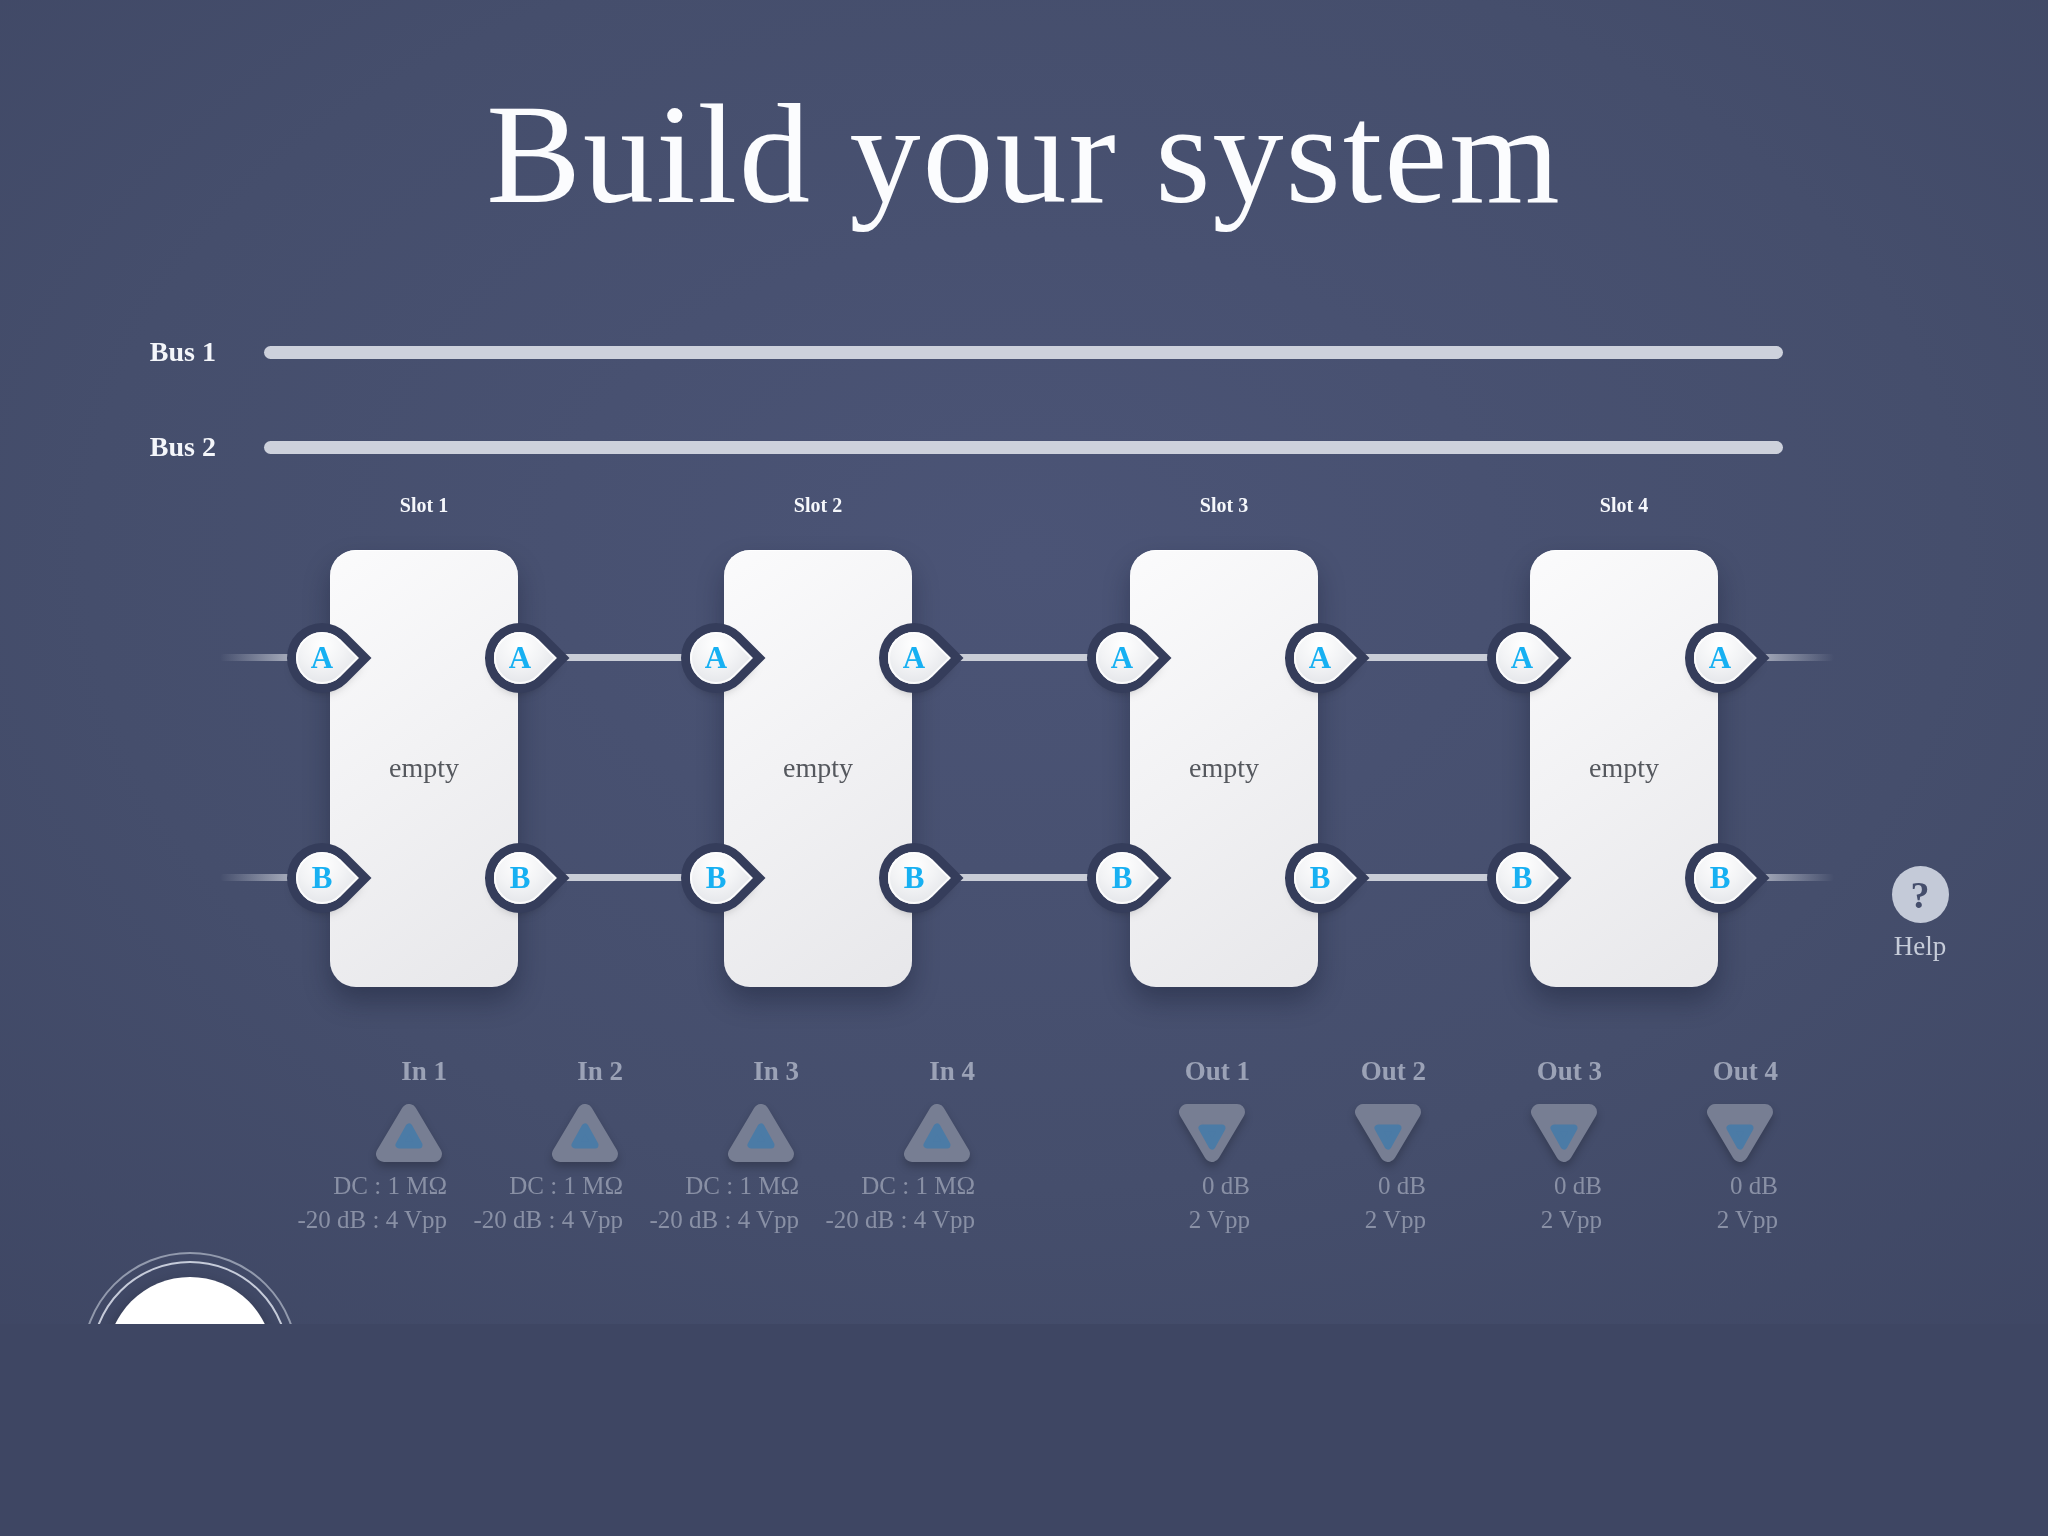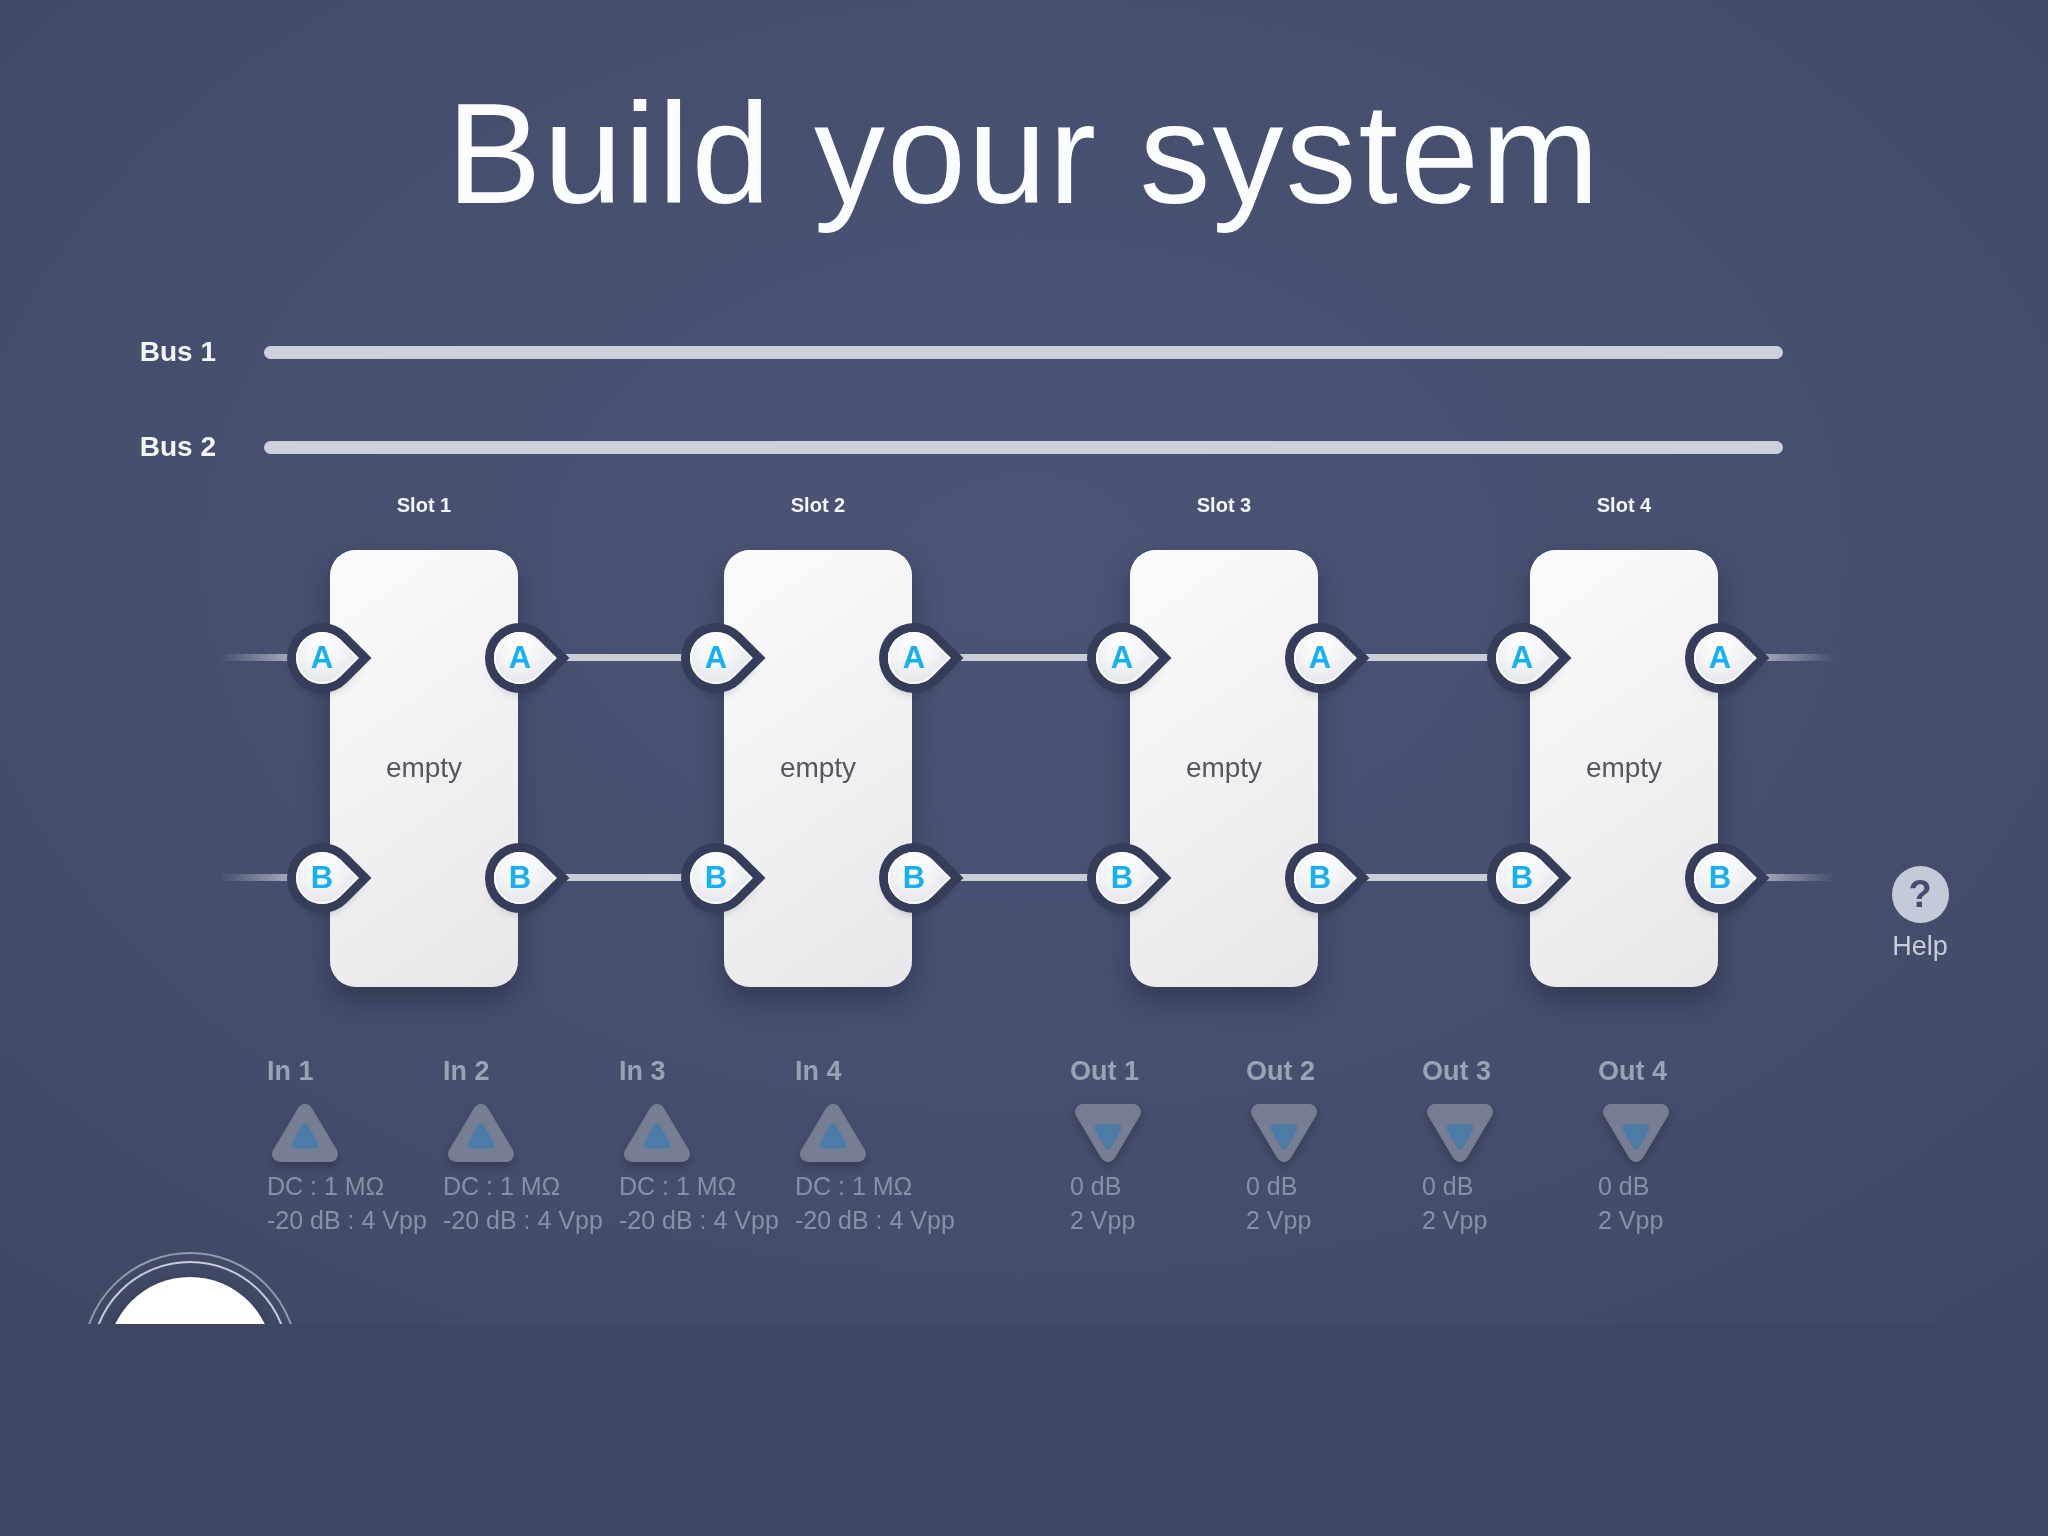--- a/index.html
+++ b/index.html
@@ -1,20 +1,20 @@
 <!DOCTYPE html>
 <html><head>
 <meta charset="utf-8">
 <style>
   html,body{margin:0;padding:0;background:#3e4663;}
   *{box-sizing:border-box;}
   #stage{
     position:relative;width:2048px;height:1324px;overflow:hidden;
     background:radial-gradient(1700px 1150px at 50% 42%, #4b5476 0%, #454e6c 55%, #3d4562 100%);
-    font-family:Liberation Sans, sans-serif;
+    font-family:Liberation Serif, serif;
   }
   
   .title{
     position:absolute;top:76px;left:0;width:100%;text-align:center;
     font-size:142px;font-weight:100;letter-spacing:2px;color:#fbfcfe;line-height:1.1;
   }
   
   .bus-label{
     position:absolute;left:56px;width:160px;text-align:right;
     font-size:28px;font-weight:700;color:#f4f6fa;line-height:32px;
@@ -60,21 +60,21 @@
   .pin.pa{top:82px;} .pin.pb{top:302px;}
   
   .side-btn{position:absolute;width:150px;text-align:center;cursor:pointer;}
   .side-btn .lbl{margin-top:8px;font-size:27px;color:#c6ccd9;}
   .help-circle{
     width:57px;height:57px;margin:0 auto;border-radius:50%;background:#c4cad8;
     display:flex;align-items:center;justify-content:center;
     font-size:38px;font-weight:700;color:#454e6c;
   }
   
-  .iocol{position:absolute;top:1056px;width:180px;text-align:left;}
+  .iocol{position:absolute;top:1056px;width:180px;text-align:right;}
   .io-label{font-size:27px;font-weight:600;color:#9ba2b6;margin-bottom:14px;}
   .io-tri{filter:drop-shadow(0 5px 4px rgba(0,0,0,.22));}
   .io-spec{font-size:25px;line-height:34px;color:#8990a5;}
   
   .back{position:absolute;left:82px;top:1252px;width:216px;height:216px;cursor:pointer;}
   .back .ring1{position:absolute;inset:0;border-radius:50%;border:2px solid rgba(214,220,232,.55);}
   .back .ring2{position:absolute;inset:9px;border-radius:50%;border:2px solid rgba(222,227,238,.85);}
   .back .disc{
     position:absolute;inset:25px;border-radius:50%;background:#ffffff;
     box-shadow:0 8px 18px rgba(0,0,0,.35);

